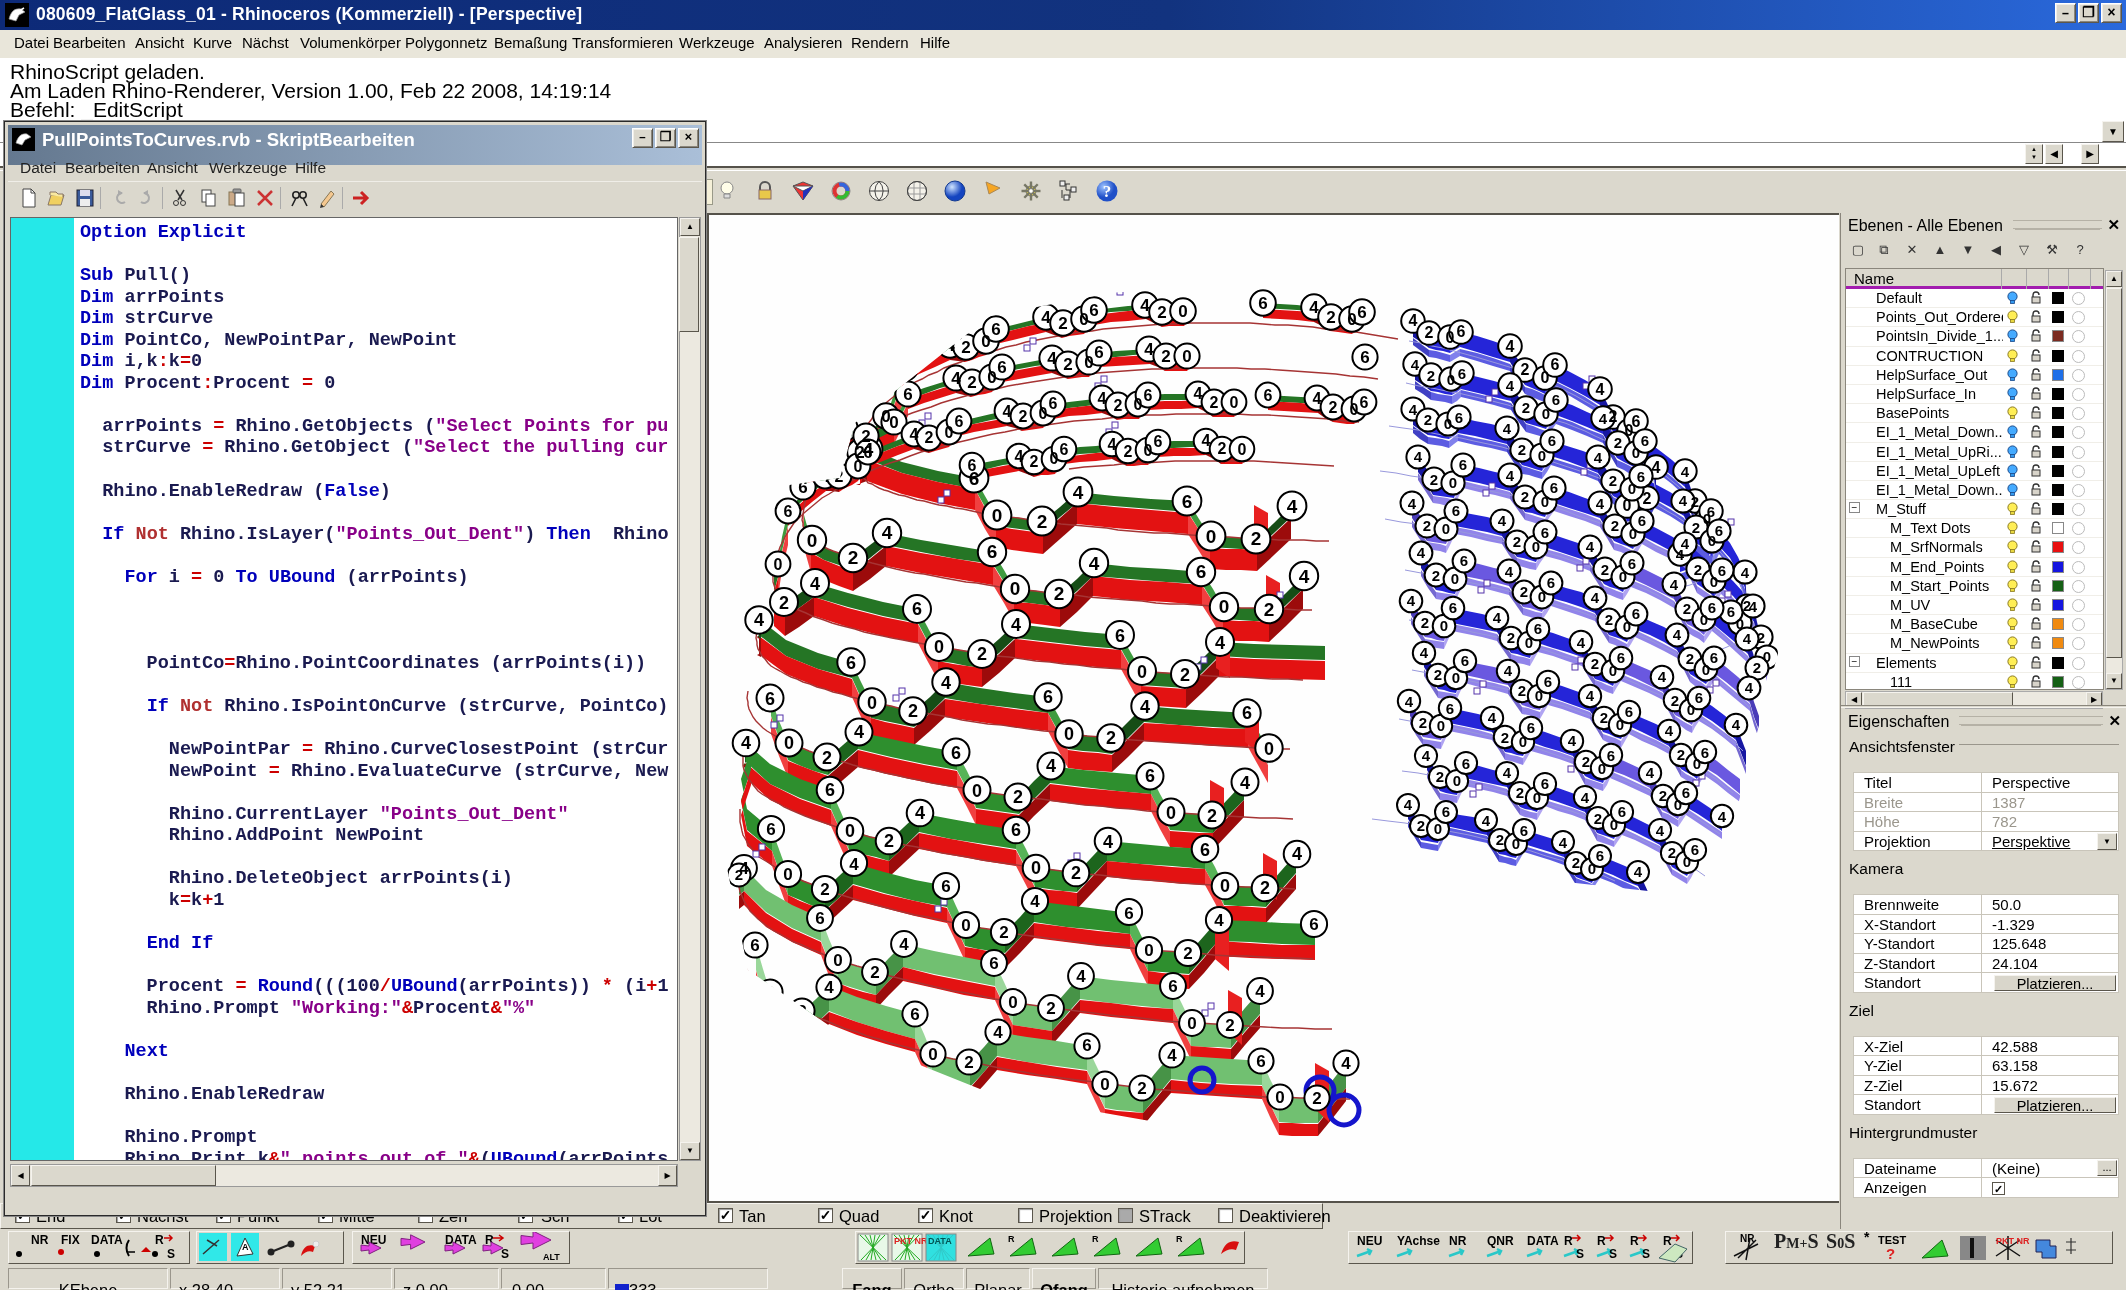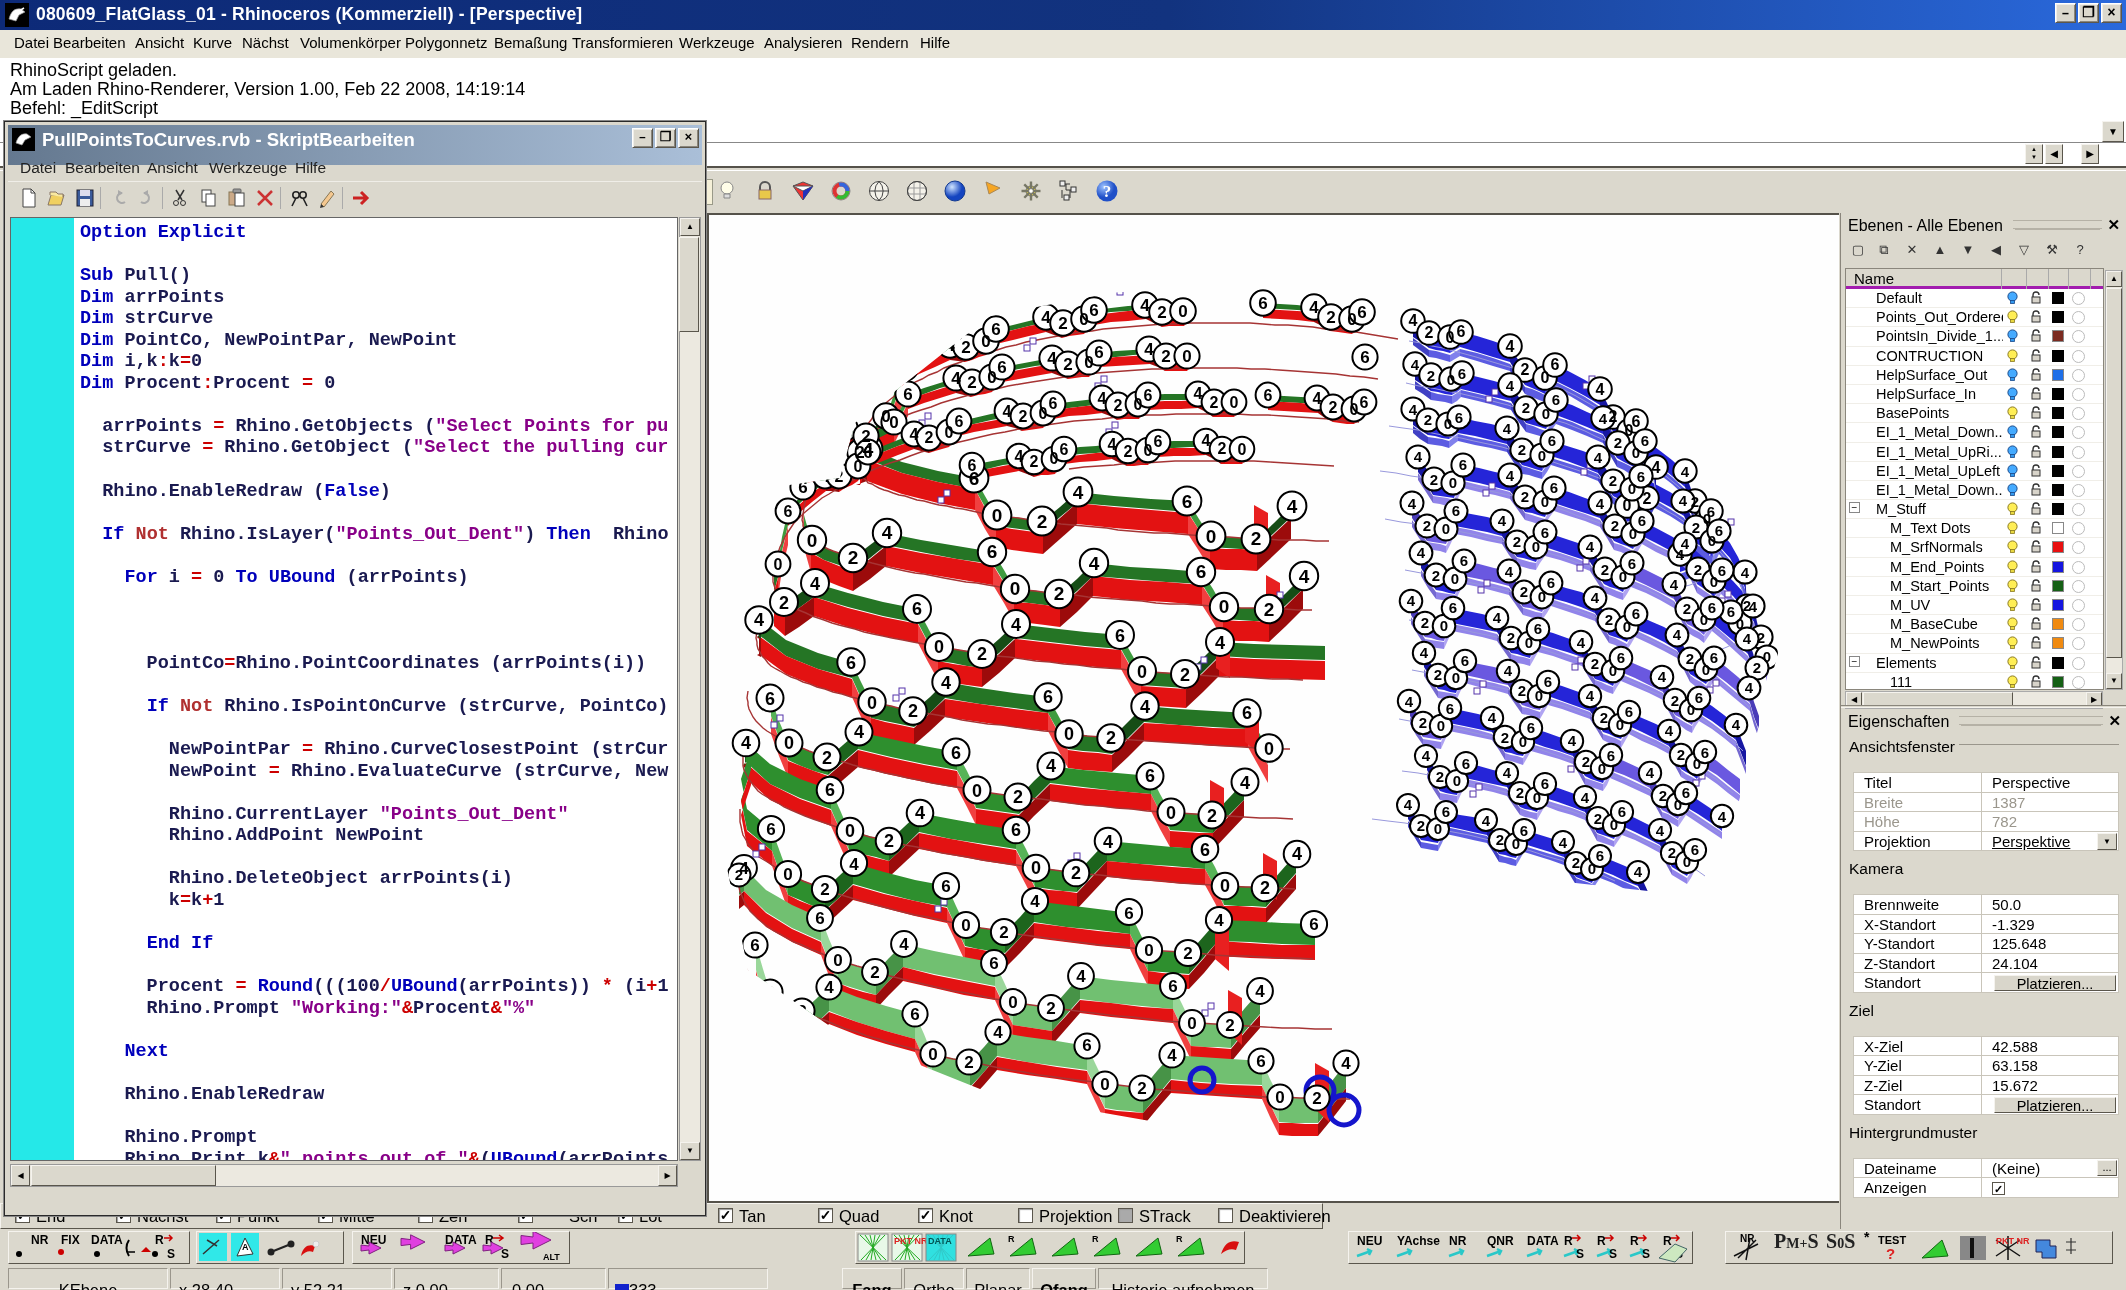--- a/index.html
+++ b/index.html
@@ -4,21 +4,21 @@
 <style>
 html,body{margin:0;padding:0;width:2126px;height:1290px;overflow:hidden;background:#dbd8cd;font-family:"Liberation Sans",sans-serif;}
 *{box-sizing:border-box;}
 .titlebar{position:absolute;left:0;top:0;width:2126px;height:30px;background:linear-gradient(90deg,#0d2a78 0%,#12337f 55%,#2a69dc 100%);color:#fff;font-weight:bold;font-size:17.5px;line-height:29px;}
 .ticon{position:absolute;left:5px;top:3px;width:24px;height:24px;background:#000;}
 .ttext{position:absolute;left:36px;top:0;letter-spacing:0.2px;}
 .winbtns{position:absolute;right:4px;top:3px;display:flex;gap:2px;}
 .wbtn{width:21px;height:20px;background:#dbd8cd;border:1px solid;border-color:#fff #5a564c #5a564c #fff;box-shadow:inset 1px 1px 0 #f0eee8, inset -1px -1px 0 #8a867c;font-size:14px;font-weight:bold;text-align:center;line-height:18px;color:#000;font-family:"Liberation Mono";}
 .menubar{position:absolute;left:0;top:30px;width:2126px;height:28px;background:#e9e6da;font-size:15px;color:#000;}
 .menubar span{position:absolute;top:4px;}
-.cmdarea{position:absolute;left:0;top:58px;width:2126px;height:84px;background:#fff;font-size:18px;color:#000;}
+.cmdarea{position:absolute;left:0;top:58px;width:2126px;height:84px;background:#fff;font-size:21px;color:#000;}
 .cmdarea div{position:absolute;left:10px;}
 .cmdline{position:absolute;left:0;top:142px;width:2126px;height:26px;background:#fff;border-top:1px solid #888;border-bottom:2px solid #55524a;}
 .combtn{position:absolute;background:#dbd8cd;border:1px solid;border-color:#f5f3ee #5a564c #5a564c #f5f3ee;color:#000;}
 .tb1{position:absolute;left:0;top:170px;width:2126px;height:43px;background:#dbd8cd;border-top:1px solid #fff;}
 .tbi{position:absolute;top:7px;width:30px;height:30px;}
 .viewport{position:absolute;left:707px;top:213px;width:1132px;height:990px;background:#fefefe;border:2px solid #55524a;border-right:none;}
 .rpanel{position:absolute;left:1840px;top:213px;width:286px;height:1047px;background:#dbd8cd;border-left:1px solid #8a867c;font-size:16px;}
 .phead{height:24px;position:relative;padding-left:7px;padding-top:4px;font-size:16px;}
 .grip{position:absolute;top:7px;height:9px;border-top:1px solid #b5b1a6;border-bottom:1px solid #b5b1a6;box-shadow:0 3px 0 -2px #b5b1a6,0 6px 0 -5px #b5b1a6;}
 .px{position:absolute;right:6px;top:3px;font-size:15px;font-weight:bold;}
@@ -2198,21 +2198,21 @@
     <span class="lb" style="left:35px">End</span>
   <span class="cb" style="left:115px">✓</span>
     <span class="lb" style="left:136px">Nächst</span>
   <span class="cb" style="left:215px">✓</span>
     <span class="lb" style="left:236px">Punkt</span>
   <span class="cb" style="left:317px">✓</span>
     <span class="lb" style="left:338px">Mitte</span>
   <span class="cb" style="left:417px"></span>
     <span class="lb" style="left:438px">Zen</span>
   <span class="cb" style="left:517px">✓</span>
-    <span class="lb" style="left:568px">Sch</span>
+    <span class="lb" style="left:540px">Sch</span>
   <span class="cb" style="left:617px">✓</span>
     <span class="lb" style="left:638px">Lot</span>
   <span class="cb" style="left:717px">✓</span>
     <span class="lb" style="left:738px">Tan</span>
   <span class="cb" style="left:817px">✓</span>
     <span class="lb" style="left:838px">Quad</span>
   <span class="cb" style="left:917px">✓</span>
     <span class="lb" style="left:938px">Knot</span>
   <span class="cb" style="left:1017px"></span>
     <span class="lb" style="left:1038px">Projektion</span>

